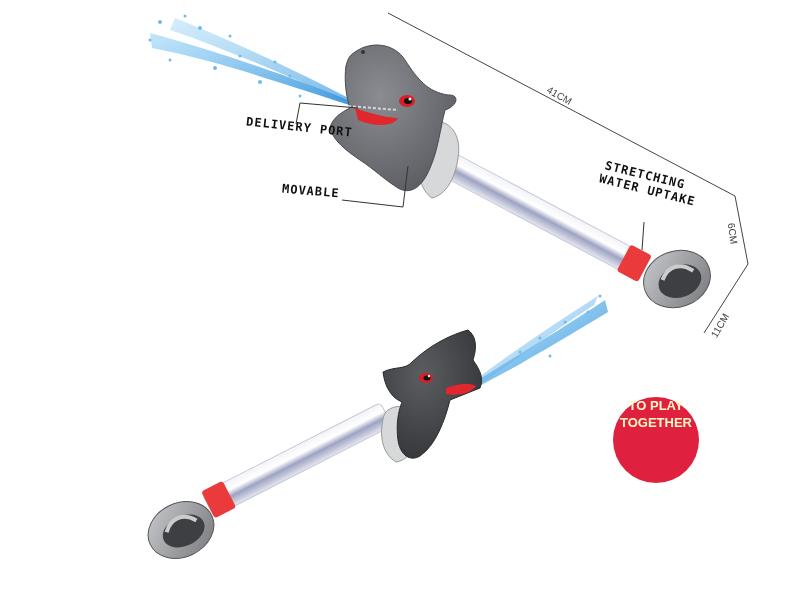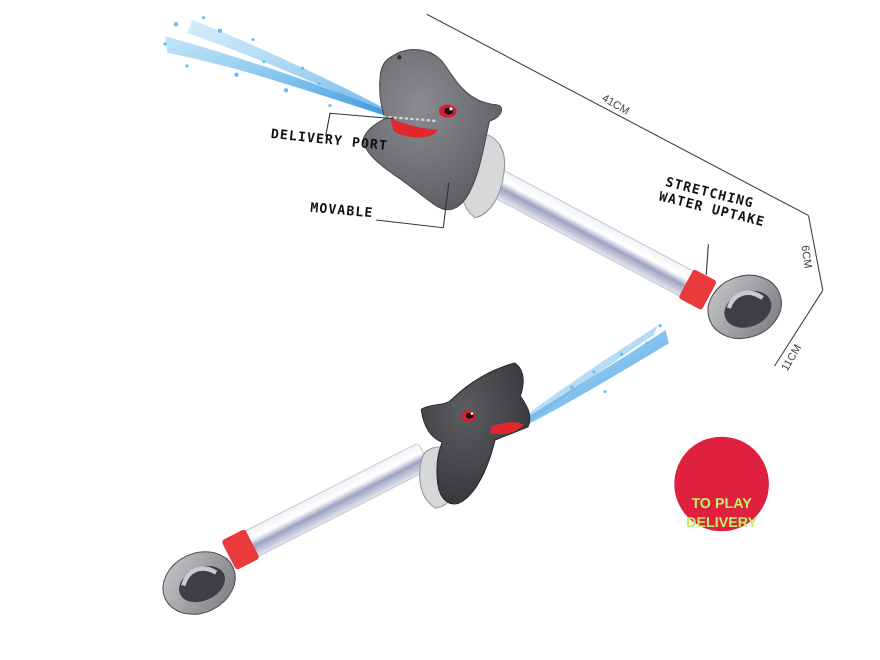--- a/index.html
+++ b/index.html
@@ -19,24 +19,24 @@
       font-family: "Liberation Sans", sans-serif;
       font-size: 10px;
       color: #444;
       white-space: nowrap;
     }
     .badge {
       position: absolute;
       left: 613px; top: 397px;
       width: 86px; height: 86px;
       border-radius: 50%;
-      display: flex; flex-direction: column; align-items: center; justify-content: flex-end;
+      display: flex; flex-direction: column; align-items: center; justify-content: flex-start;
       font-family: "Liberation Sans", sans-serif;
       font-weight: bold;
-      color: #bef264;
+      color: #fef9c3;
       font-size: 13px;
       line-height: 17px;
       text-align: center;
     }
   </style>
 </head>
 <body>
 
 <div id="stage">
   <svg width="800" height="600" viewBox="0 0 800 600" xmlns="http://www.w3.org/2000/svg">
@@ -169,15 +169,15 @@
   <div class="label" style="left:604px; top:168px; transform:rotate(14deg);">STRETCHING</div>
   <div class="label" style="left:598px; top:183px; transform:rotate(14deg);">WATER UPTAKE</div>
 
   <div class="dim" style="left:546px; top:90px; transform:rotate(30deg);">41CM</div>
   <div class="dim" style="left:722px; top:228px; transform:rotate(82deg);">6CM</div>
   <div class="dim" style="left:707px; top:320px; transform:rotate(-60deg);">11CM</div>
 
   
   <div class="badge" style="background:#e0203f;">
     <span>TO PLAY</span>
-    <span>DELIVERY</span>
+    <span>TOGETHER</span>
   </div>
 </div>
 
 </body></html>

